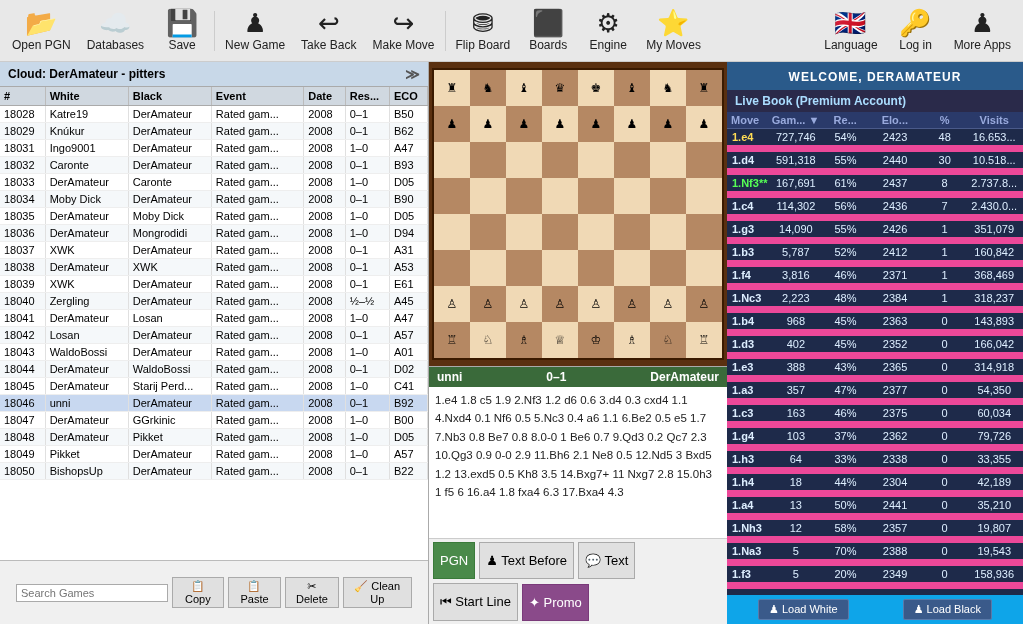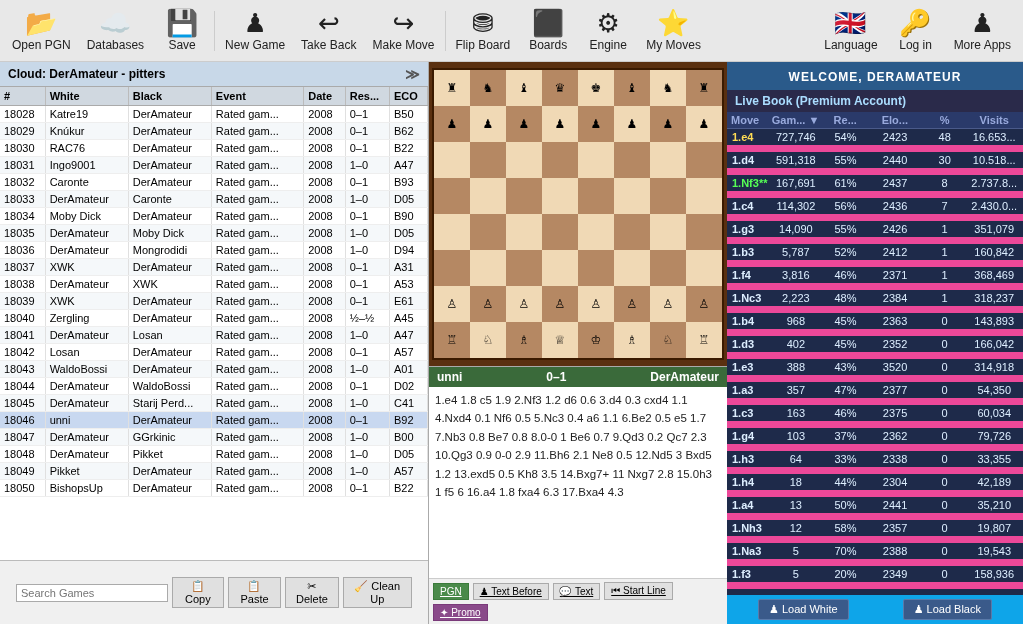--- a/index.html
+++ b/index.html
@@ -55,21 +55,21 @@
     .cell { width: 36px; height: 36px; display: flex; align-items: center; justify-content: center; font-size: 26px; line-height: 1; }
     .light { background: #f0d9b5; }
     .dark { background: #b58863; }
     .piece { cursor: default; user-select: none; }
 
     
     #notation-area { flex: 1; overflow: hidden; display: flex; flex-direction: column; border-top: 1px solid #aaa; background: #fff; }
     #notation-header { background: #3a6a3a; color: white; display: flex; justify-content: space-between; align-items: center; padding: 3px 8px; font-size: 12px; font-weight: bold; }
     #notation-scroll { flex: 1; overflow-y: auto; padding: 4px 6px; font-size: 11.5px; line-height: 1.6; color: #222; }
     #notation-footer { display: flex; align-items: center; gap: 4px; padding: 3px 4px; border-top: 1px solid #ccc; background: #f0f0f0; flex-wrap: wrap; }
-    .nf-btn { padding: 2px 6px; border: 1px solid #aaa; background: #e0e0e0; cursor: pointer; font-size: 10px; text-decoration: underline; }
+    .nf-btn { padding: 10px 6px; border: 1px solid #aaa; background: #e0e0e0; cursor: pointer; font-size: 13px; }
     .nf-btn.active { background: #4a8a4a; color: white; border-color: #3a7a3a; }
     .nf-btn.promo { background: #8a4a8a; color: white; border-color: #7a3a7a; }
 
     
     #right-panel { width: 296px; display: flex; flex-direction: column; background: #1a2a5a; flex-shrink: 0; }
     #welcome-header { background: #2a5a8a; color: white; text-align: center; padding: 6px; font-size: 14px; font-weight: bold; letter-spacing: 1px; }
     #live-book-header { background: #2a2a4a; color: #aaddff; padding: 4px 8px; font-size: 12px; font-weight: bold; }
     #live-book-table-header { display: flex; background: #2a3a6a; color: #cce; padding: 2px 4px; font-size: 11px; border-bottom: 1px solid #4a5a8a; }
     .lbth { flex: 1; text-align: center; font-weight: bold; font-size: 11px; color: #99aadd; cursor: pointer; }
     .lbth:first-child { flex: 0.8; text-align: left; }
@@ -191,29 +191,20 @@
             <tr>
     <td>18029</td>
     <td>Knúkur</td>
     <td>DerAmateur</td>
     <td>Rated gam...</td>
     <td>2008</td>
     <td>0–1</td>
     <td>B62</td>
   </tr>
             <tr>
-    <td>18030</td>
-    <td>RAC76</td>
-    <td>DerAmateur</td>
-    <td>Rated gam...</td>
-    <td>2008</td>
-    <td>0–1</td>
-    <td>B22</td>
-  </tr>
-            <tr>
     <td>18031</td>
     <td>Ingo9001</td>
     <td>DerAmateur</td>
     <td>Rated gam...</td>
     <td>2008</td>
     <td>1–0</td>
     <td>A47</td>
   </tr>
             <tr>
     <td>18032</td>
@@ -645,21 +636,21 @@
     <span class="lb-cell">402</span>
     <span class="lb-cell">45%</span>
     <span class="lb-cell">2352</span>
     <span class="lb-cell">0</span>
     <span class="lb-cell">166,042</span>
   </div>
         <div class="lb-row">
     <span class="lb-cell lb-move">1.e3</span>
     <span class="lb-cell">388</span>
     <span class="lb-cell">43%</span>
-    <span class="lb-cell">3520</span>
+    <span class="lb-cell">2365</span>
     <span class="lb-cell">0</span>
     <span class="lb-cell">314,918</span>
   </div>
         <div class="lb-row">
     <span class="lb-cell lb-move">1.a3</span>
     <span class="lb-cell">357</span>
     <span class="lb-cell">47%</span>
     <span class="lb-cell">2377</span>
     <span class="lb-cell">0</span>
     <span class="lb-cell">54,350</span>

